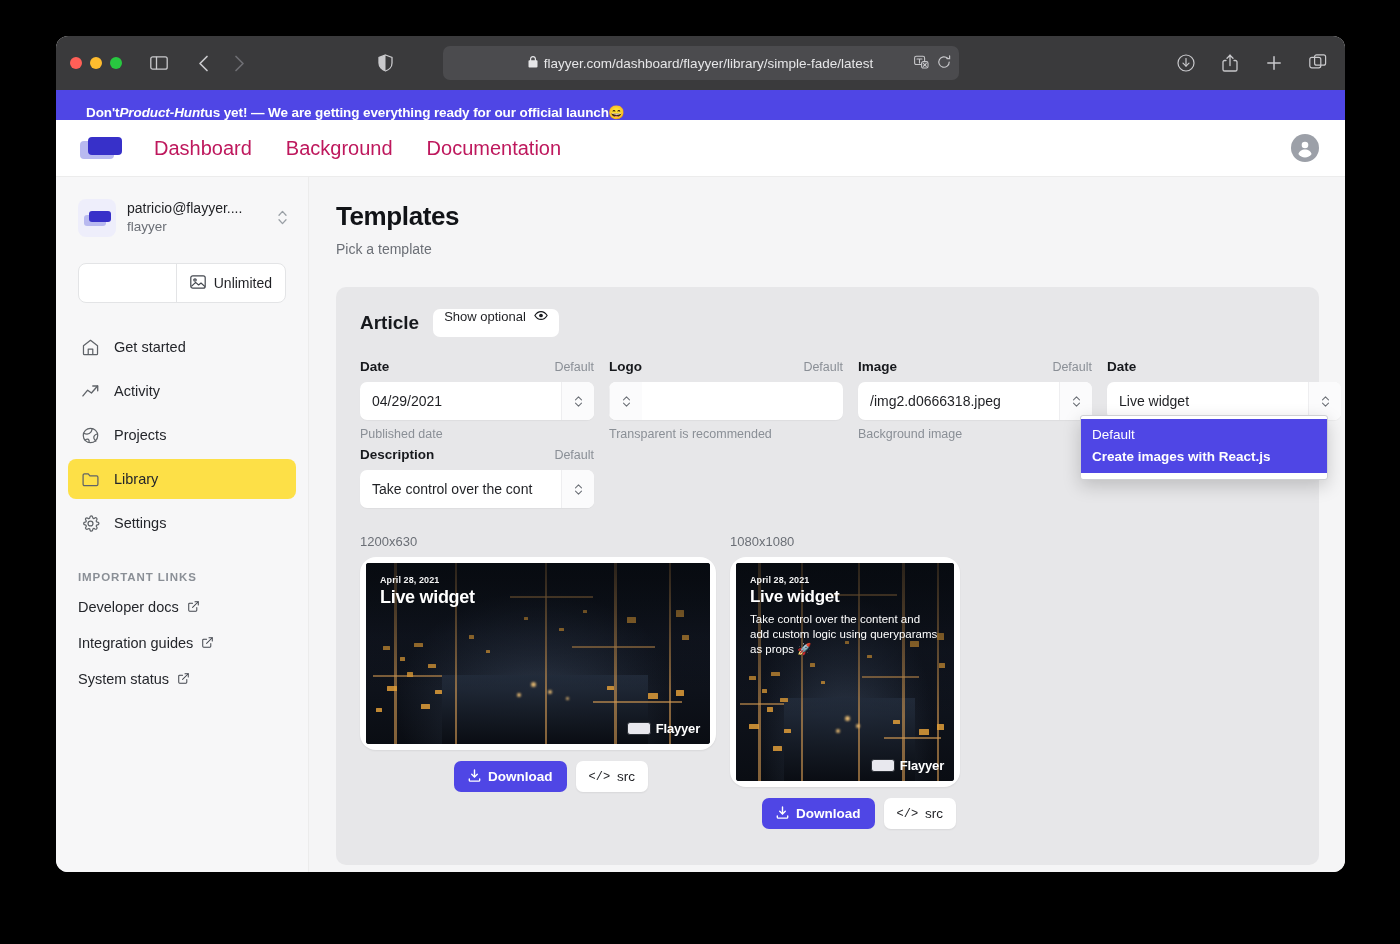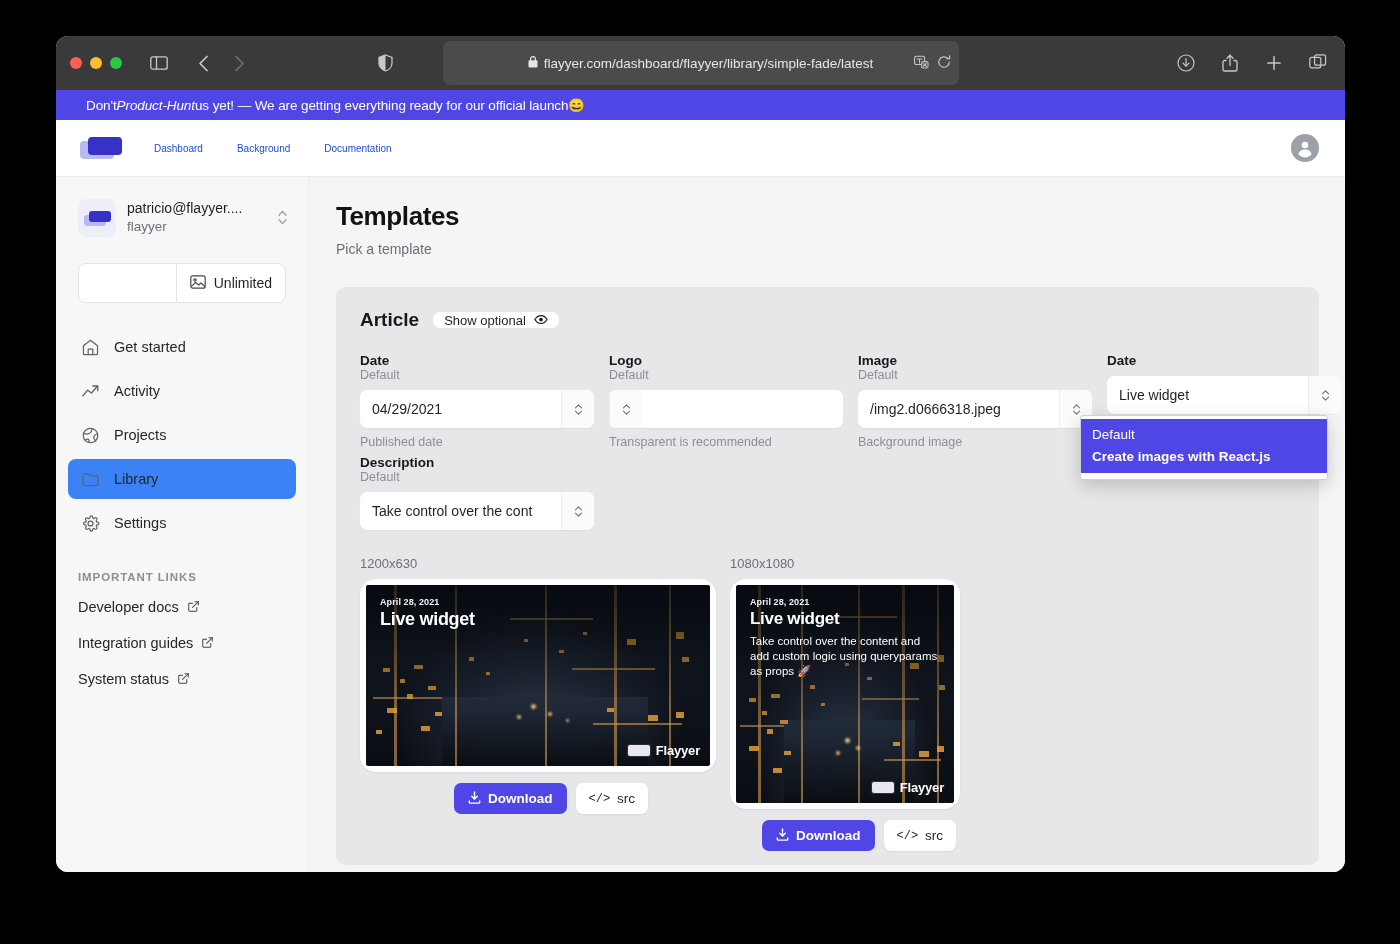--- a/index.html
+++ b/index.html
@@ -43,21 +43,21 @@
   }
   .sidebar-toggle { margin-left: 24px; }
   .nav-arrows { display: flex; gap: 10px; margin-left: 18px; }
   .nav-arrows .chrome-icon.disabled { color: #6e6e73; }
 
   .shield { margin-left: 120px; }
 
   .urlbar {
     position: absolute;
     left: 50%; transform: translateX(-50%);
-    width: 516px; height: 44px;
+    width: 516px; height: 34px;
     background: #4b4b4e;
     border-radius: 7px;
     display: flex; align-items: center; justify-content: center;
     gap: 6px;
     color: #e6e6e8;
     font-size: 13.5px;
   }
   .urlbar .lock { font-size: 11px; }
   .url-right {
     position: absolute; right: 8px; top: 0; bottom: 0;
@@ -66,25 +66,25 @@
   }
   .chrome-right {
     margin-left: auto;
     display: flex; align-items: center; gap: 18px;
   }
 
   
   .announce {
     height: 30px;
     background: #4f46e5;
-    display: flex; align-items: center;
+    display: flex; align-items: flex-end;
     padding-left: 30px;
     color: #fff;
     font-size: 13.5px;
-    font-weight: 400;
+    font-weight: 700;
     letter-spacing: -.1px;
   }
   .announce em { font-style: italic; }
 
   
   .topnav {
     height: 57px;
     background: #fff;
     border-bottom: 1px solid #ececec;
     display: flex;
@@ -96,22 +96,22 @@
     position: relative;
     margin-right: 28px;
   }
   .brand-logo .sq {
     position: absolute;
     border-radius: 4px;
   }
   .brand-logo .sq1 { left: 0; top: 4px; width: 34px; height: 18px; background: #b8b9f0; }
   .brand-logo .sq2 { left: 8px; top: 0; width: 34px; height: 18px; background: #3730c9; }
   .topnav-link {
-    font-size: 10px;
-    color: #1d4ed8;
+    font-size: 20px;
+    color: #be185d;
     margin-right: 34px;
     cursor: pointer;
     white-space: nowrap;
   }
   .avatar-btn {
     margin-left: auto;
     width: 28px; height: 28px;
     border-radius: 50%;
     background: #9ca0a8;
     display: flex; align-items: center; justify-content: center;
@@ -181,21 +181,21 @@
     display: flex; align-items: center;
     gap: 14px;
     height: 40px;
     padding: 0 12px;
     border-radius: 8px;
     font-size: 14.5px;
     color: #24262b;
     cursor: pointer;
     margin-bottom: 4px;
   }
-  .nav-item.active { background: #3b82f6; }
+  .nav-item.active { background: #fde047; }
   .nav-icon { width: 20px; height: 20px; color: #5f6368; display: flex; align-items: center; justify-content: center; }
 
   .links-head {
     margin: 28px 0 6px 22px;
     font-size: 11.5px;
     letter-spacing: .9px;
     color: #8a8f96;
     font-weight: 600;
   }
   .ext-link {
@@ -225,41 +225,40 @@
     padding: 22px 24px 30px 24px;
     height: 578px;
     position: relative;
   }
   .panel-head { display: flex; align-items: center; gap: 14px; }
   .panel-title { font-size: 19px; font-weight: 600; color: #17191d; }
   .show-optional {
     background: #fff;
     border: none;
     border-radius: 7px;
-    height: 16px;
+    height: 28px;
     padding: 0 11px;
-    display: flex; align-items: center; gap: 8px;
+    display: flex; align-items: flex-start; gap: 8px;
     font-size: 13px; color: #1f2024;
     cursor: pointer;
     font-family: inherit;
   }
 
   
   .form-grid {
     margin-top: 22px;
     display: grid;
     grid-template-columns: repeat(4, 248px);
     column-gap: 1px;
     row-gap: 6px;
   }
   .field { width: 234px; }
   .field-head {
     display: flex; align-items: baseline; justify-content: space-between;
     margin-bottom: 8px;
-    flex-direction: column;
   }
   .field-label { font-size: 13.5px; font-weight: 700; color: #17191d; }
   .field-default { font-size: 12.5px; color: #8a8f96; }
   .input-wrap {
     height: 38px;
     background: #fff;
     border-radius: 7px;
     display: flex;
     overflow: hidden;
     box-shadow: 0 1px 1px rgba(0,0,0,.04);

